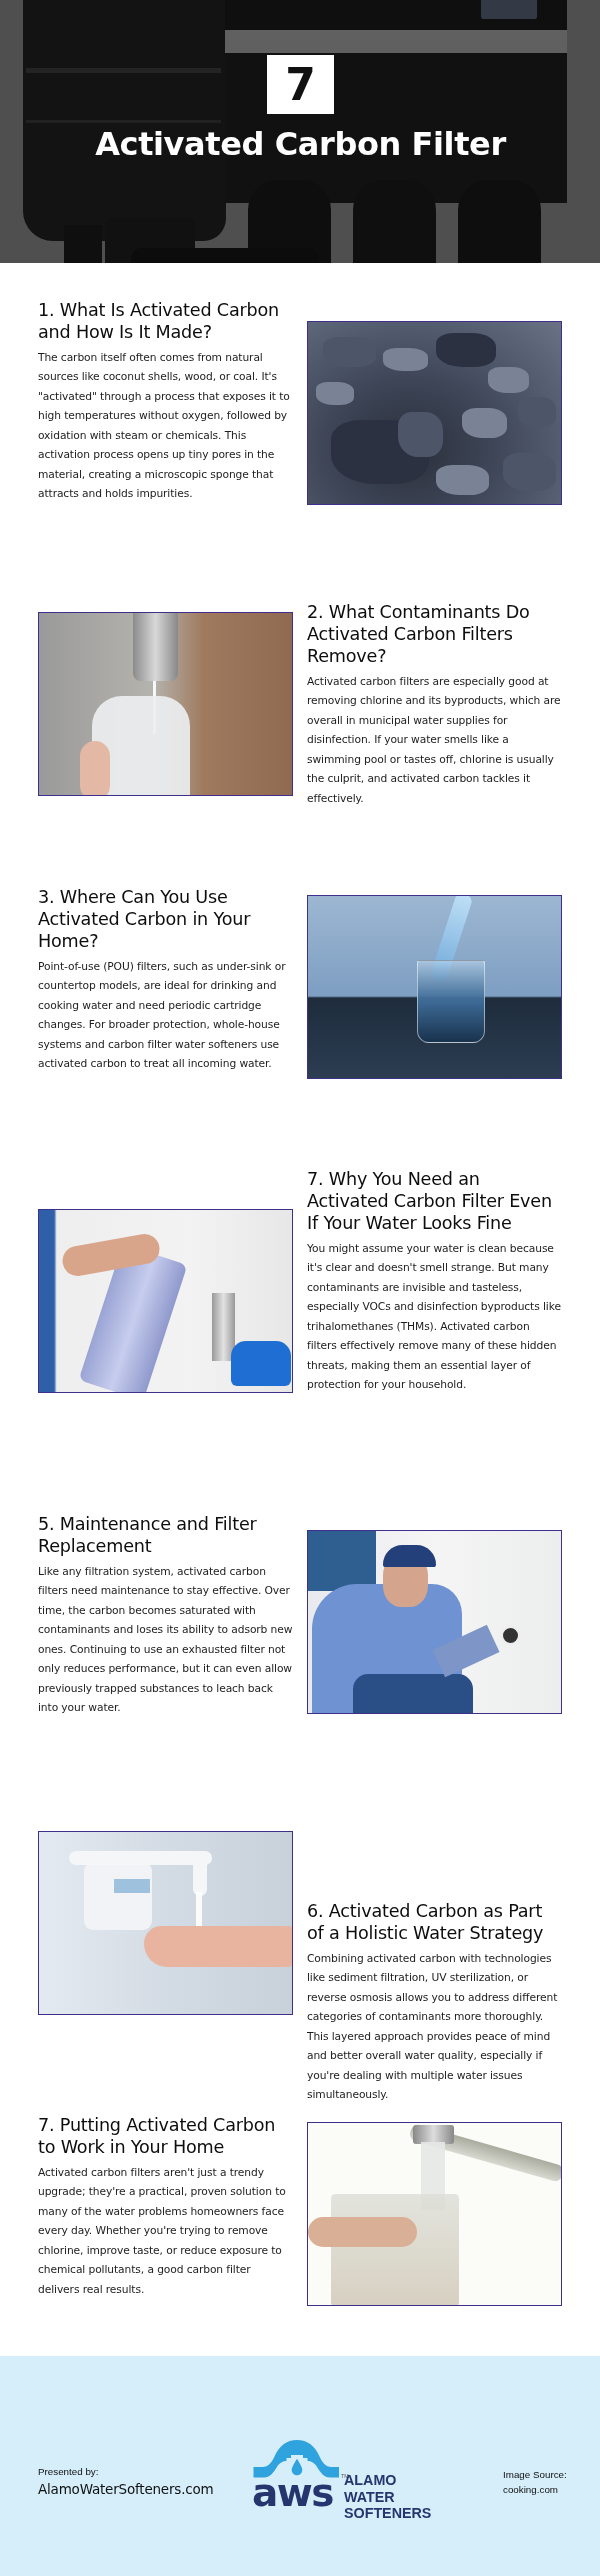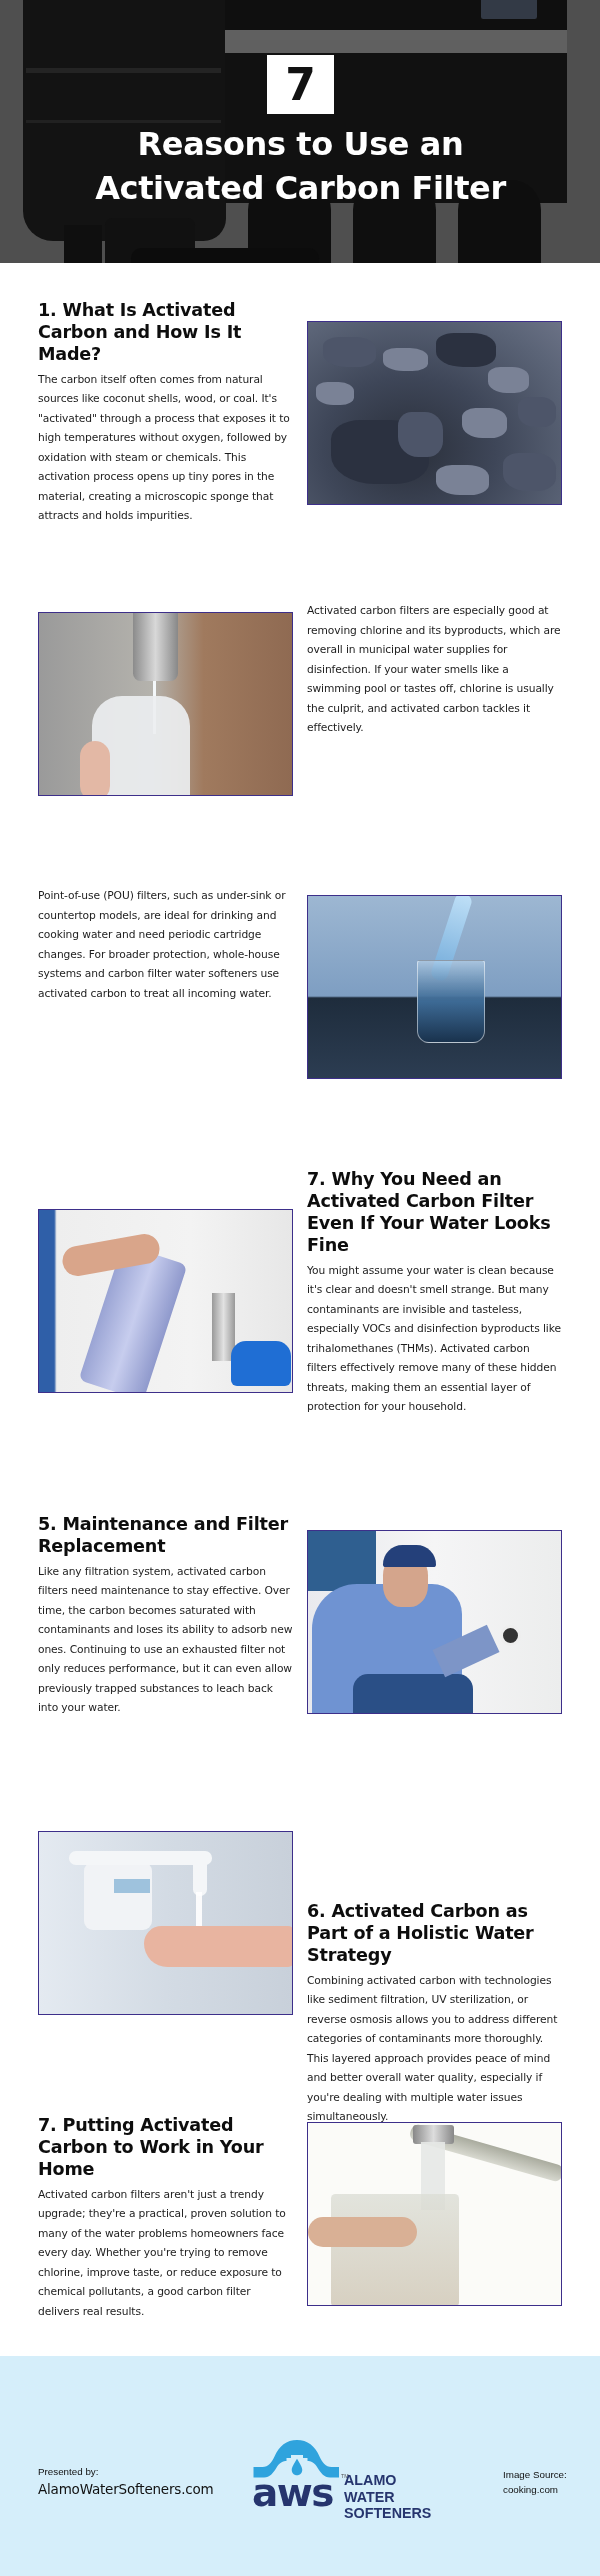--- a/index.html
+++ b/index.html
@@ -40,21 +40,21 @@
     color: #ffffff; font-family: "DejaVu Sans", sans-serif; font-weight: 700;
     font-size: 32px; line-height: 44px; letter-spacing: -0.4px;
   }
   .hero-title span { display: block; }
 
   
   .sec-text { position: absolute; width: 255px; }
   .sec-text.left { left: 38px; }
   .sec-text.right { left: 307px; }
   .sec-heading {
-    font-family: "DejaVu Sans", sans-serif; font-weight: 700; font-size: 17.6px;
+    font-family: "DejaVu Sans", sans-serif; font-weight: 400; font-size: 17.6px;
     line-height: 22px; color: #0d0d0d; letter-spacing: -0.2px; margin-bottom: 4.5px;
   }
   .sec-body {
     font-family: "DejaVu Sans", sans-serif; font-size: 10.7px; line-height: 19.5px;
     color: #1c1c1c; letter-spacing: -0.1px;
   }
 
   .sec-image {
     position: absolute; width: 255px; height: 184px;
     border: 1.5px solid #3d2f8a; overflow: hidden;
@@ -153,21 +153,20 @@
   <div class="shape s7"></div>
   <div class="shape s8"></div>
   <div class="shape s9"></div>
   <div class="shape s10"></div>
   <div class="shade"></div>
 
   <div class="hero-number-box">
     <span class="hero-number">7</span>
   </div>
   <h1 class="hero-title">
-    <span>Reasons to Use an</span>
     <span>Activated Carbon Filter</span>
   </h1>
 </header>
 
 <section>
   <div class="sec-text left" style="top:299px;">
     <h2 class="sec-heading">1. What Is Activated Carbon and How Is It Made?</h2>
     <p class="sec-body">The carbon itself often comes from natural sources like coconut shells, wood, or coal. It's "activated" through a process that exposes it to high temperatures without oxygen, followed by oxidation with steam or chemicals. This activation process opens up tiny pores in the material, creating a microscopic sponge that attracts and holds impurities.</p>
   </div>
   <div class="sec-image right img-charcoal" style="top:321px;">
@@ -186,26 +185,28 @@
 </section>
 
 <section>
   <div class="sec-image left img-jar" style="top:612px;">
     <div class="faucet"></div>
     <div class="stream"></div>
     <div class="jar"></div>
     <div class="hand"></div>
   </div>
   <div class="sec-text right" style="top:601px;">
+    <h2 class="sec-heading">2. What Contaminants Do Activated Carbon Filters Remove?</h2>
     <p class="sec-body">Activated carbon filters are especially good at removing chlorine and its byproducts, which are overall in municipal water supplies for disinfection. If your water smells like a swimming pool or tastes off, chlorine is usually the culprit, and activated carbon tackles it effectively.</p>
   </div>
 </section>
 
 <section>
   <div class="sec-text left" style="top:886px;">
+    <h2 class="sec-heading">3. Where Can You Use Activated Carbon in Your Home?</h2>
     <p class="sec-body">Point-of-use (POU) filters, such as under-sink or countertop models, are ideal for drinking and cooking water and need periodic cartridge changes. For broader protection, whole-house systems and carbon filter water softeners use activated carbon to treat all incoming water.</p>
   </div>
   <div class="sec-image right img-glass" style="top:895px;">
     <div class="pour"></div>
     <div class="cup"></div>
   </div>
 </section>
 
 <section>
   <div class="sec-image left img-filter" style="top:1209px;">

